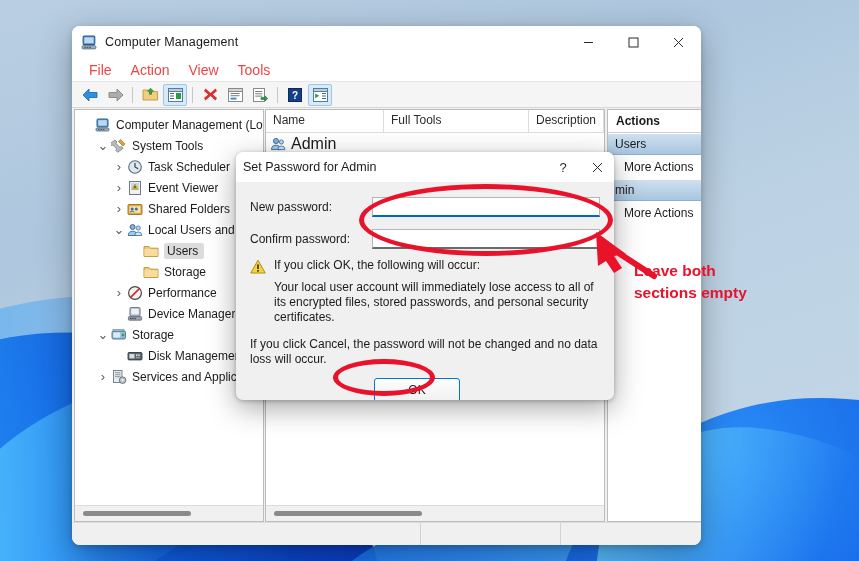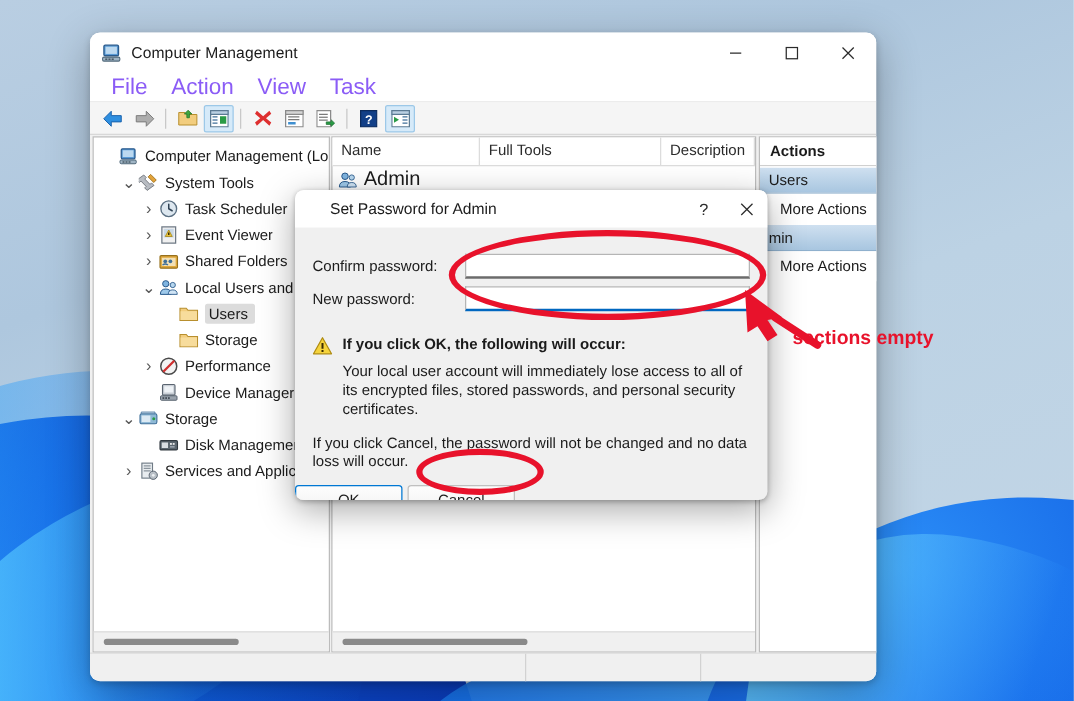--- a/index.html
+++ b/index.html
@@ -99,21 +99,21 @@
   }
 
   
   .menubar {
     height: 24px; display: flex; align-items: center;
     background: #fff; padding-left: 8px;
     border-bottom: 1px solid #e6e6e6;
     flex: 0 0 auto;
   }
   .menu-item {
-    font-size: 18px; color: #8b5cf6;
+    font-size: 14px; color: #ef4444;
     padding: 2px 9px; margin-right: 1px;
   }
 
   
   .toolbar {
     height: 26px; display: flex; align-items: center;
     background: #f5f5f5;
     border-bottom: 1px solid #d8d8d8;
     padding-left: 6px; gap: 1px;
     flex: 0 0 auto;
@@ -224,49 +224,49 @@
     left: 236px; top: 152px;
     width: 378px; height: 248px;
     background: #f0f0f0;
     border-radius: 7px;
     box-shadow: 0 8px 28px rgba(0,0,0,.35), 0 1px 4px rgba(0,0,0,.25);
     overflow: hidden;
     display:flex; flex-direction: column;
   }
   .dlg-title {
     height: 30px; background:#fff; display:flex; align-items:center;
-    padding-left: 28px; flex:0 0 auto;
+    padding-left: 7px; flex:0 0 auto;
   }
   .dlg-title-text { font-size: 12.5px; color:#1b1b1b; }
   .dlg-title-btns { margin-left:auto; display:flex; }
   .dlg-tb {
     width: 34px; height: 30px; display:flex; align-items:center; justify-content:center;
     font-size: 13px; color:#2b2b2b;
   }
   .dlg-body {
     flex:1 1 auto; padding: 12px 14px 0 14px; position: relative;
     font-size: 12px; color:#1b1b1b;
   }
   .field-row { display:flex; align-items:center; height: 26px; }
   .field-label { width: 122px; flex:0 0 122px; font-size:12px; }
   .pw-input {
     flex:1 1 auto; height: 20px; background:#fff;
     border: 1px solid #b5b5b5; border-bottom: 2px solid #6b6b6b;
     outline:none; font-size:12px; padding: 0 4px;
     font-family:"Liberation Sans", sans-serif;
   }
   .pw-input.focused { border-bottom: 2px solid #0067c0; }
-  .warn-row { display:flex; margin-top: 16px; font-weight: bold; }
+  .warn-row { display:flex; margin-top: 6px; }
   .warn-ico { width:16px; height:16px; margin-right:8px; flex:0 0 16px; margin-top:1px;}
   .warn-text { font-size:12px; line-height:15px; }
   .warn-detail { margin: 5px 4px 0 24px; font-size:12px; line-height:15px; }
   .cancel-note { margin-top: 12px; font-size:12px; line-height:15px; }
   .dlg-buttons {
     flex: 0 0 auto; height: 46px;
-    display:flex; align-items:center; justify-content:flex-start;
+    display:flex; align-items:center; justify-content:center;
     padding-right: 16px; gap: 4px;
   }
   .dlg-btn {
     min-width: 86px; height: 25px;
     background: linear-gradient(#fdfdfd, #f0f0f0);
     border: 1px solid #c0c0c0; border-radius: 3px;
     font-size: 12px; color:#1b1b1b;
     display:flex; align-items:center; justify-content:center;
     font-family:"Liberation Sans", sans-serif;
   }
@@ -338,21 +338,21 @@
           <line x1="10" y1="1" x2="1" y2="10" stroke="currentColor" stroke-width="1"></line>
         </svg>
       </div>
     </div>
   </div>
 
   <div class="menubar">
     <div class="menu-item">File</div>
     <div class="menu-item">Action</div>
     <div class="menu-item">View</div>
-    <div class="menu-item">Task</div>
+    <div class="menu-item">Tools</div>
   </div>
 
   <div class="toolbar">
     <div class="tb-btn">
       <svg width="17" height="14" viewBox="0 0 17 14">
         <path d="M7 1 L1 7 L7 13 L7 9.5 L15 9.5 L15 4.5 L7 4.5 Z" fill="#2f8fe0" stroke="#1a63ad" stroke-width=".8" stroke-linejoin="round"></path>
       </svg>
     </div>
     <div class="tb-btn">
       <svg width="17" height="14" viewBox="0 0 17 14">
@@ -636,50 +636,50 @@
       <div class="dlg-tb close">
         <svg width="11" height="11" viewBox="0 0 11 11">
           <line x1="1" y1="1" x2="10" y2="10" stroke="currentColor" stroke-width="1"></line>
           <line x1="10" y1="1" x2="1" y2="10" stroke="currentColor" stroke-width="1"></line>
         </svg>
       </div>
     </div>
   </div>
 
   <div class="dlg-body">
+    <div class="field-row">
+      <div class="field-label">New password:</div>
+      <input class="pw-input focused" type="password" placeholder="" style="">
+    </div>
     <div class="field-row" style="margin-top:6px;">
       <div class="field-label">Confirm password:</div>
       <input class="pw-input" type="password" placeholder="" style="">
-    </div>
-    <div class="field-row">
-      <div class="field-label">New password:</div>
-      <input class="pw-input focused" type="password" placeholder="" style="">
     </div>
 
     <div class="warn-row">
       <svg class="warn-ico" viewBox="0 0 16 16">
         <path d="M8 1.2 L15.2 14 H0.8 Z" fill="#f5d33c" stroke="#b08c10" stroke-width="1" stroke-linejoin="round"></path>
         <rect x="7.2" y="5.4" width="1.6" height="4.6" fill="#3a2b00"></rect>
         <rect x="7.2" y="11" width="1.6" height="1.6" fill="#3a2b00"></rect>
       </svg>
       <div class="warn-text">If you click OK, the following will occur:</div>
     </div>
     <div class="warn-detail">Your local user account will immediately lose access to all of its encrypted files, stored passwords, and personal security certificates.</div>
     <div class="cancel-note">If you click Cancel, the password will not be changed and no data loss will occur.</div>
   </div>
 
   <div class="dlg-buttons">
     <button class="dlg-btn default">OK</button>
-    <button class="dlg-btn">Cancel</button>
   </div>
 </div>
 
 <div class="annot" id="ellipse-fields"></div>
 <div class="annot" id="ellipse-ok"></div>
 
 <svg class="annot" id="annot-arrow" width="72" height="60" viewBox="0 0 72 60">
   <path d="M4 4 L34 26 L22 28 L30 40 L22 45 L14 33 L6 38 Z" fill="#e8122b"></path>
   <path d="M28 26 L62 48" stroke="#e8122b" stroke-width="6" stroke-linecap="round"></path>
 </svg>
 
 <div class="annot" id="annot-text">
+  <div>Leave both</div>
   <div>sections empty</div>
 </div>
 
 </body></html>

